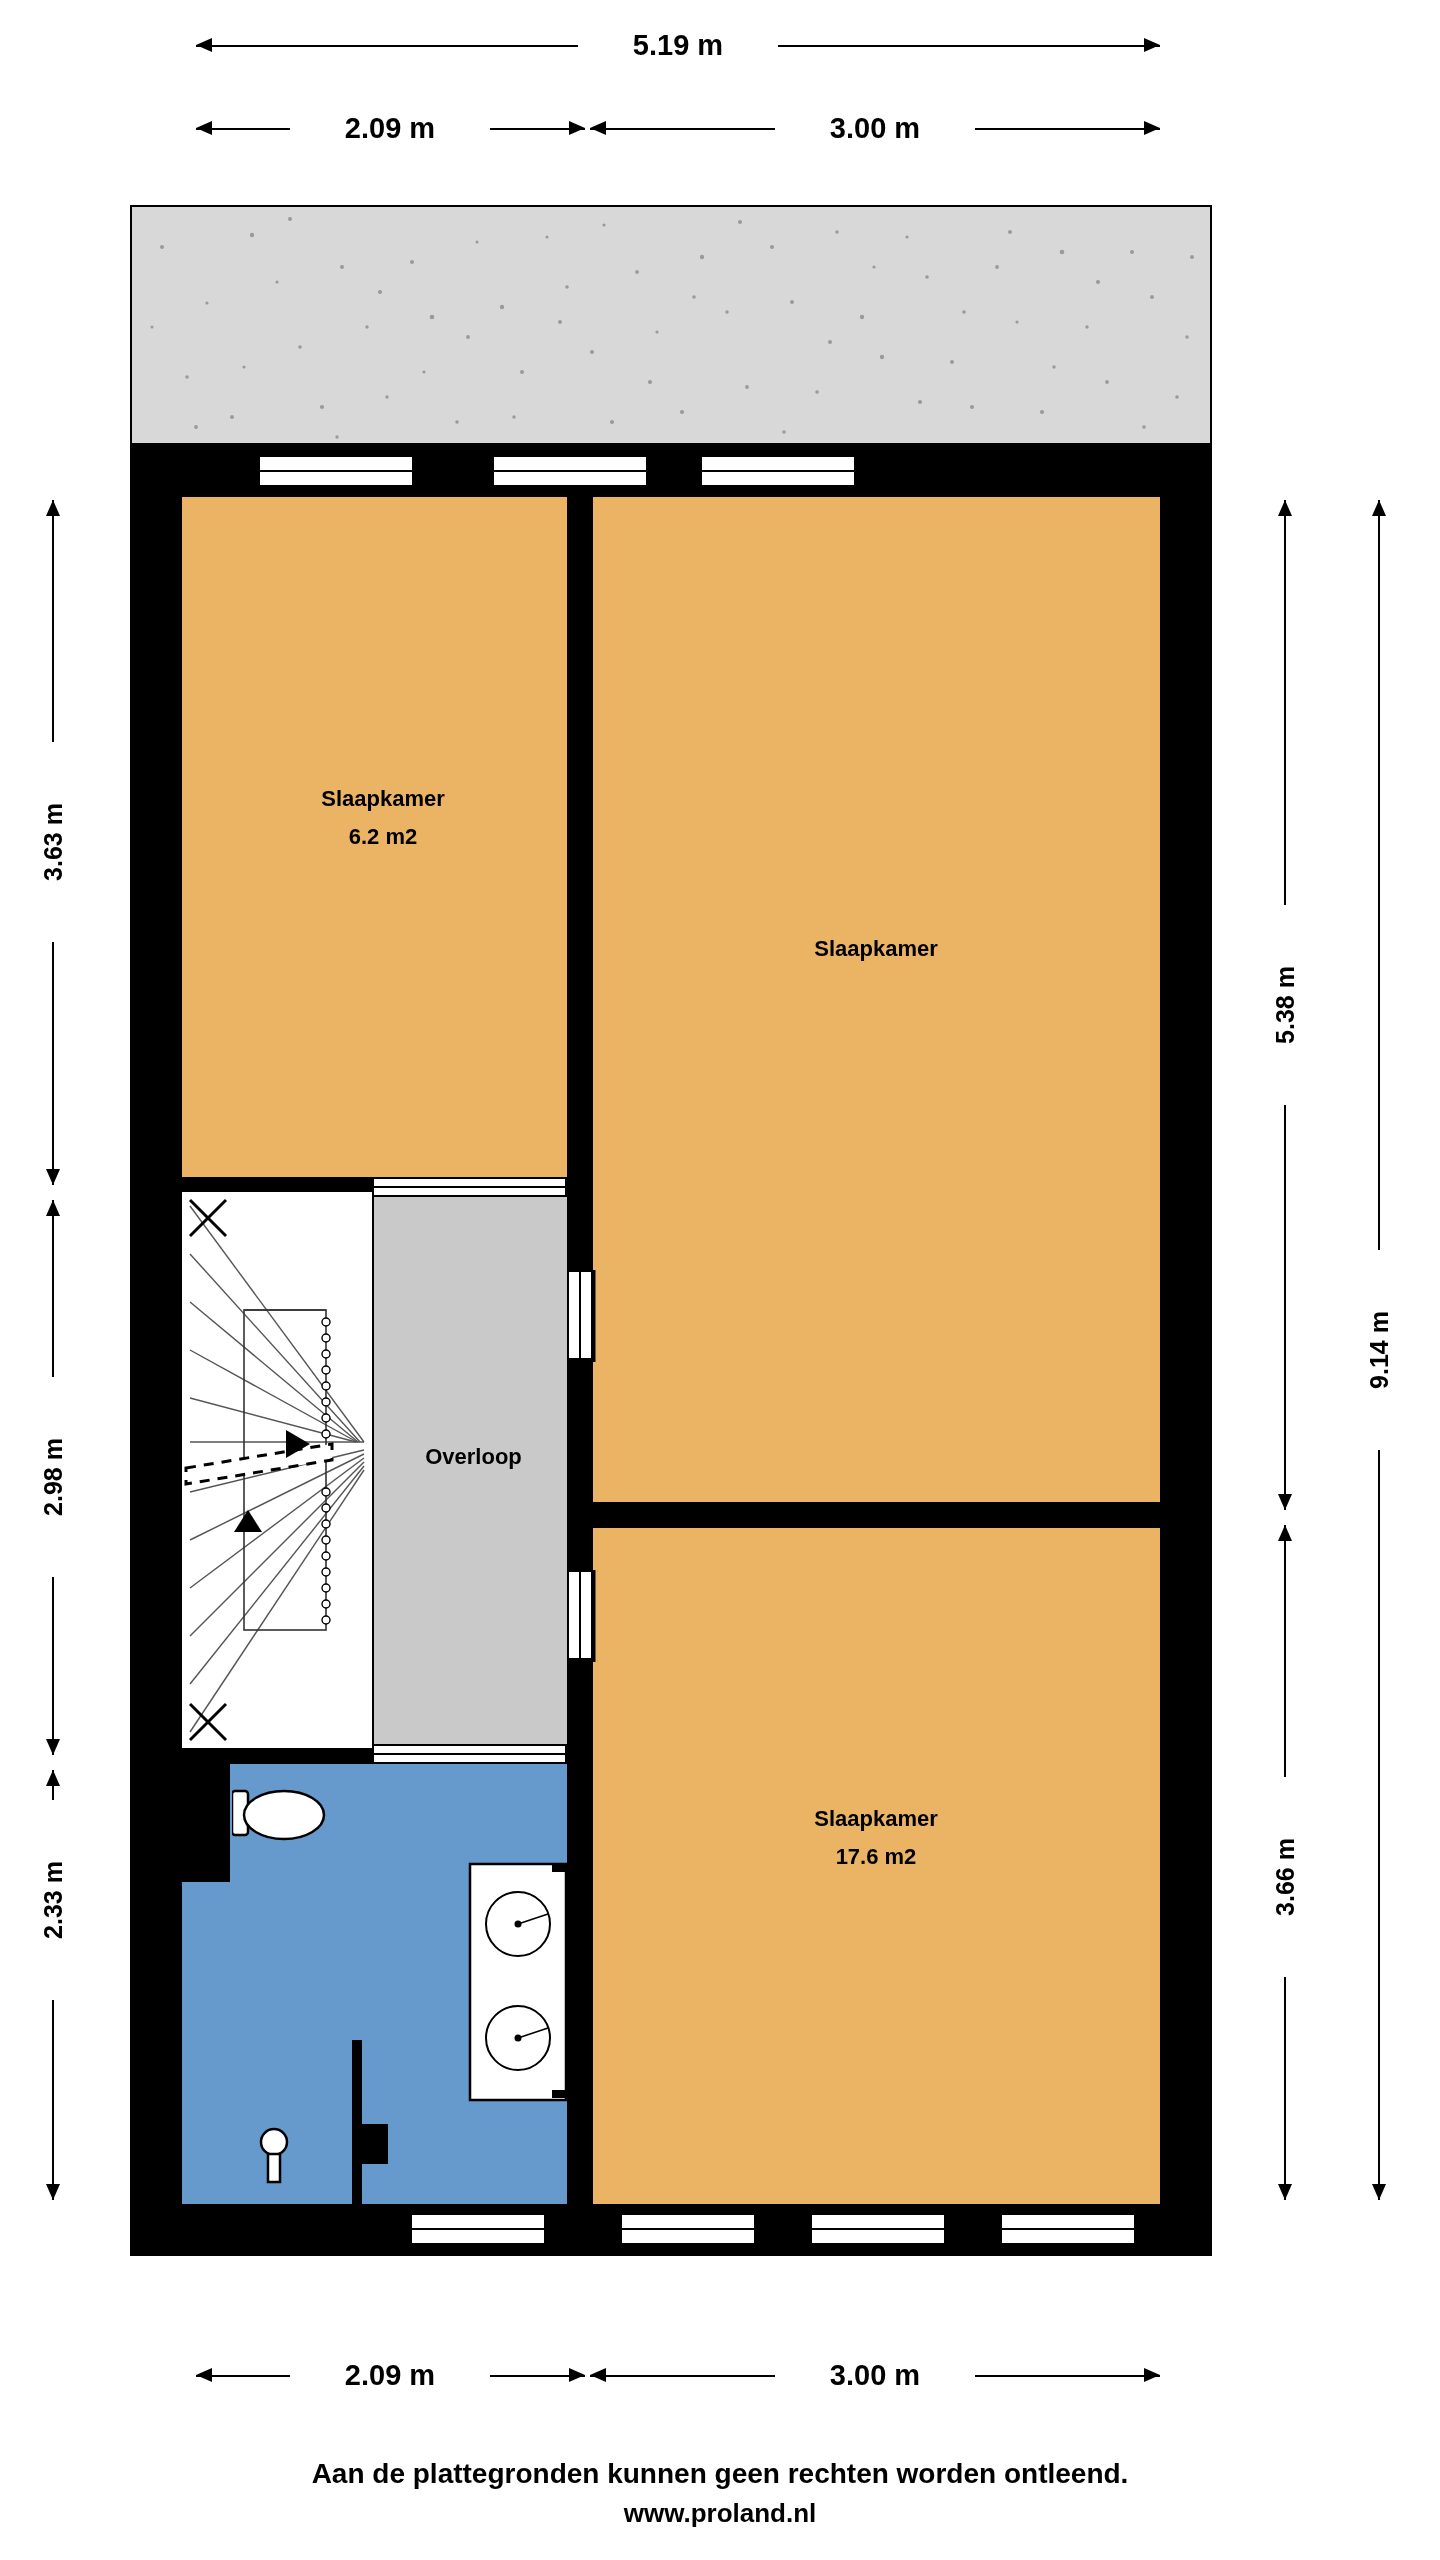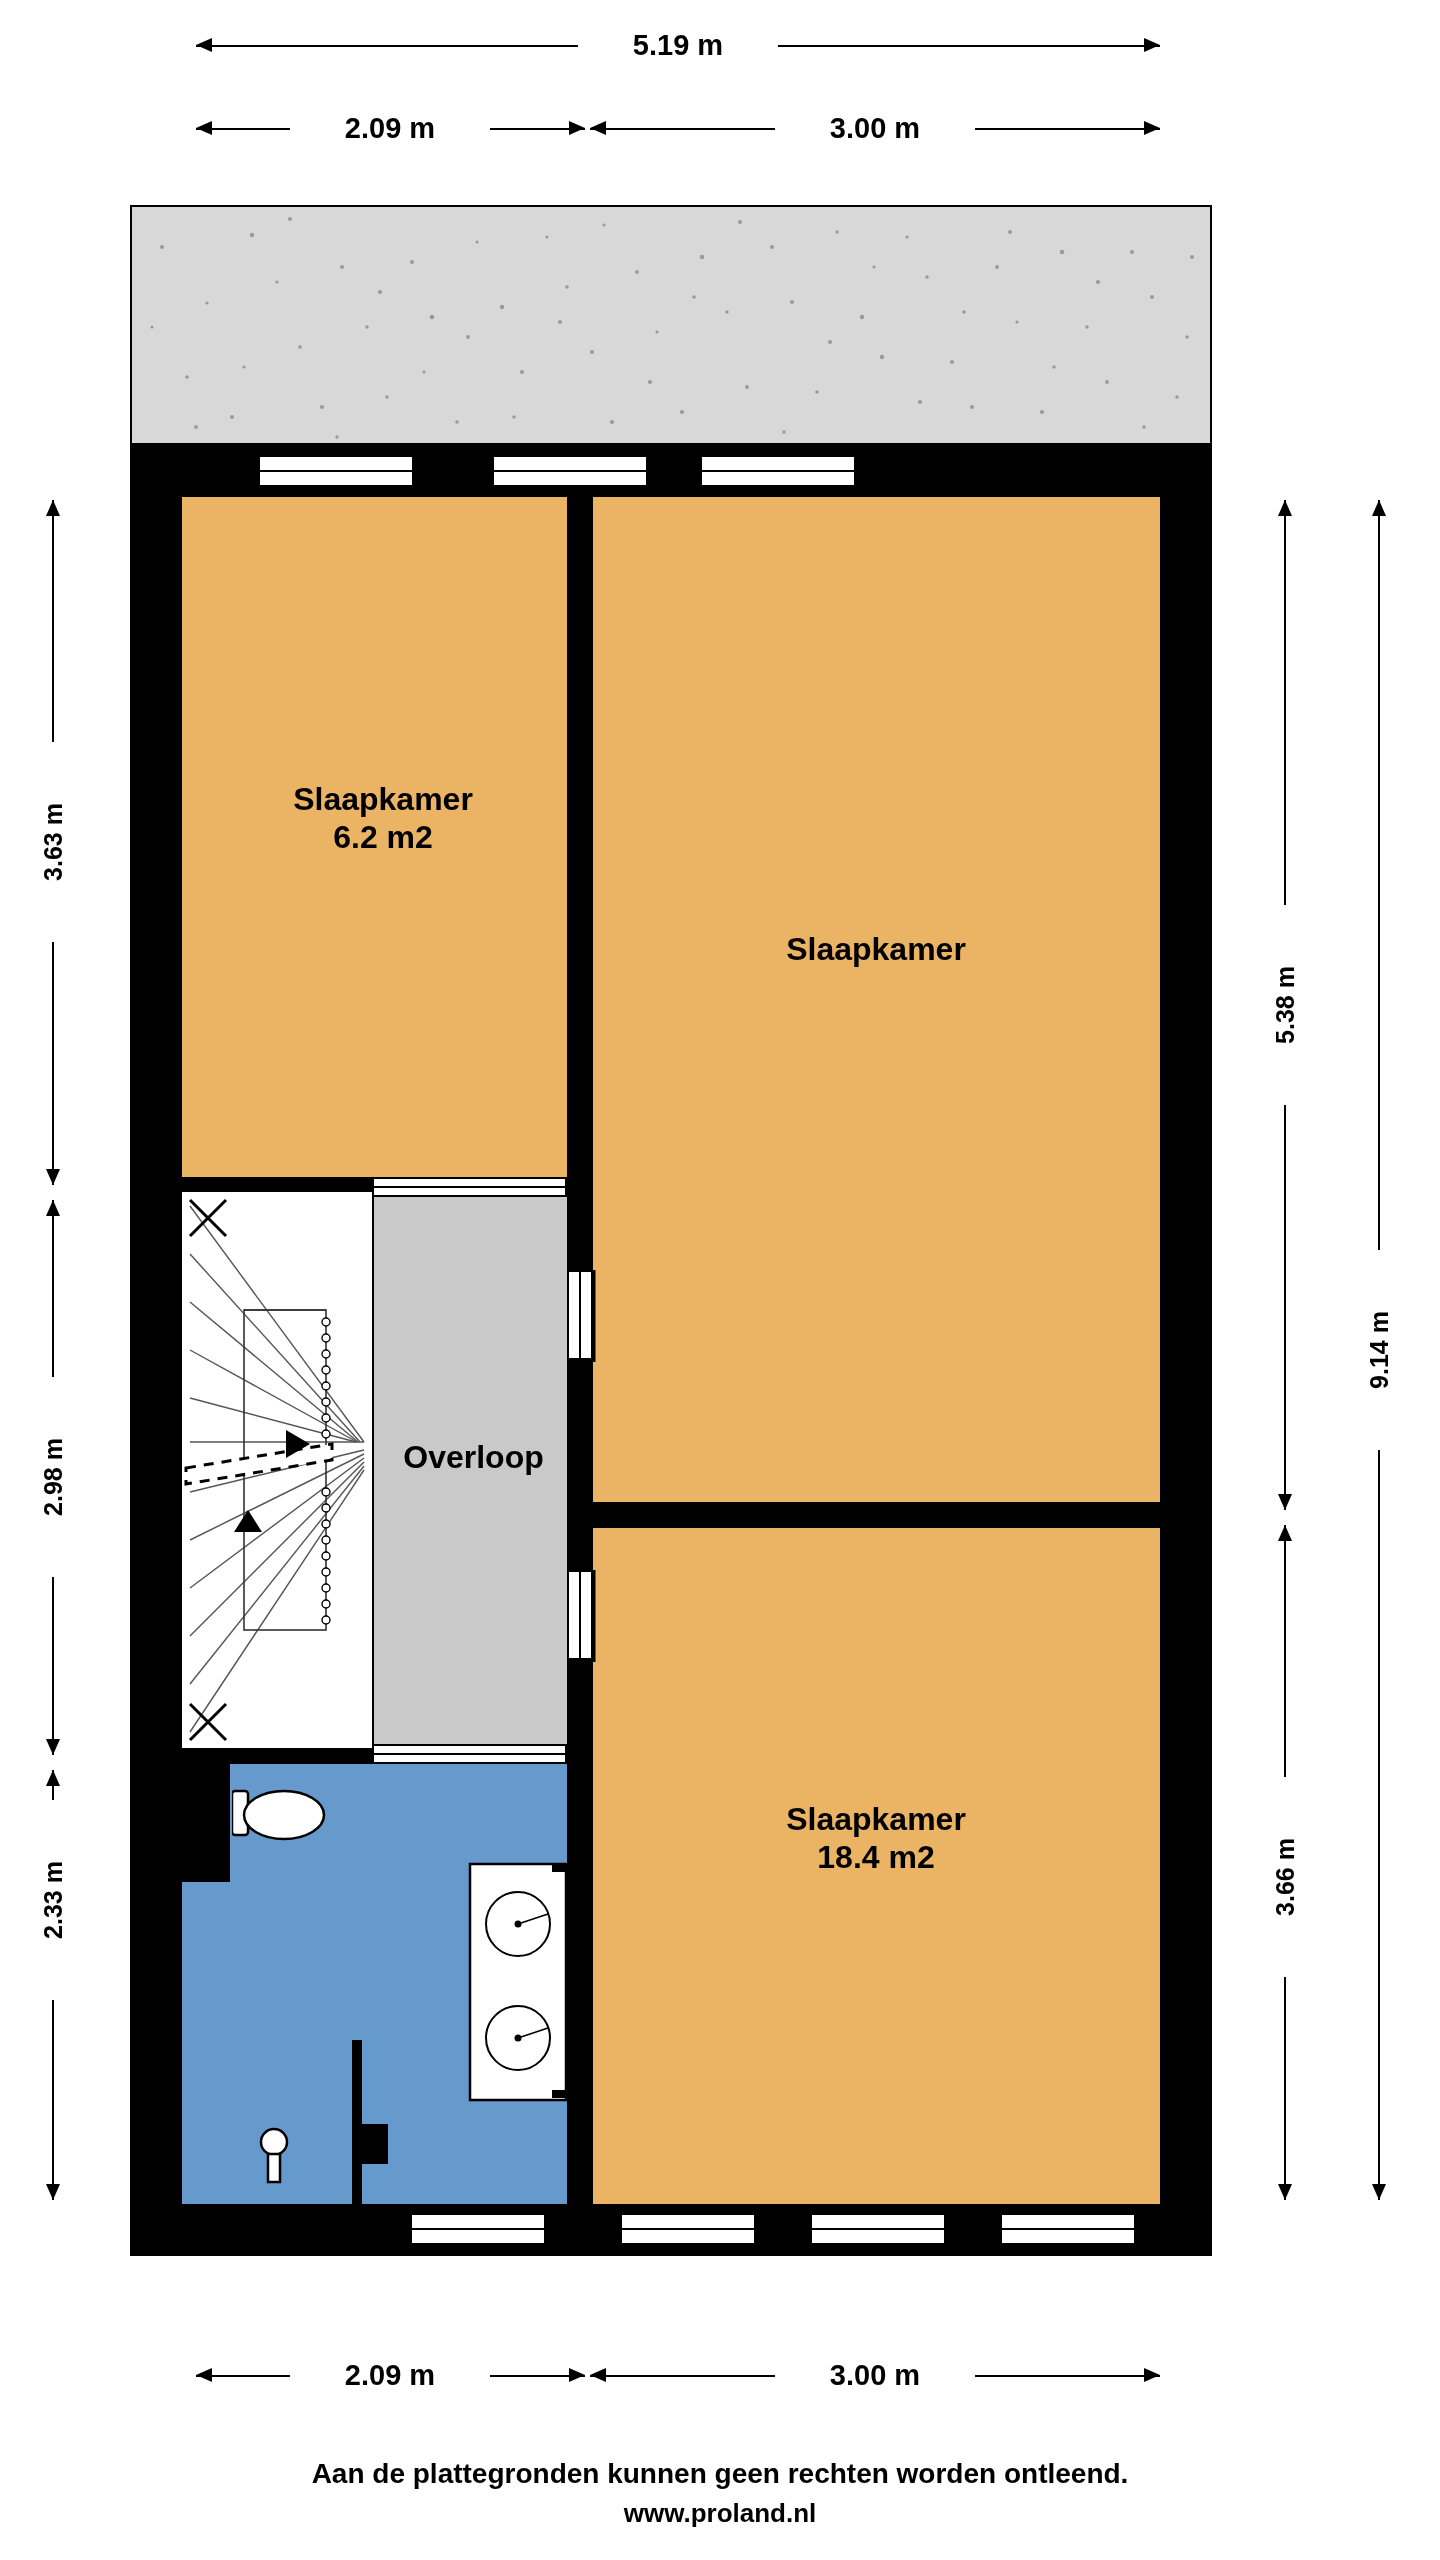--- a/index.html
+++ b/index.html
@@ -96,21 +96,21 @@
     position: absolute;
     background: #d8d8d8;
     border: 2px solid #000;
     box-sizing: border-box;
     overflow: hidden;
   }
 
   .room-label {
     position: absolute;
     text-align: center;
-    font-size: 32px;
+    font-size: 22px;
     font-weight: bold;
     line-height: 38px;
     white-space: nowrap;
   }
 
   
   .window {
     position: absolute;
     background: #ffffff;
     border: 2px solid #000;
@@ -419,21 +419,21 @@
     <div>Slaapkamer</div>
     <div>6.2 m2</div>
   </div>
 
   <div class="room-label" style="left:592px; top:930px; width:568px;">
     <div>Slaapkamer</div>
   </div>
 
   <div class="room-label" style="left:592px; top:1800px; width:568px;">
     <div>Slaapkamer</div>
-    <div>18.4 m2</div>
+    <div>17.6 m2</div>
   </div>
 
   <div class="room-label" style="left:372px; top:1438px; width:203px;">
     <div>Overloop</div>
   </div>
 
 
   <div class="dim-h" style="left:196px; top:2375px; width:389px;"></div>
   <div class="arrow arrow-l" style="left:196px; top:2368px;"></div>
   <div class="arrow arrow-r" style="left:569px; top:2368px;"></div>

